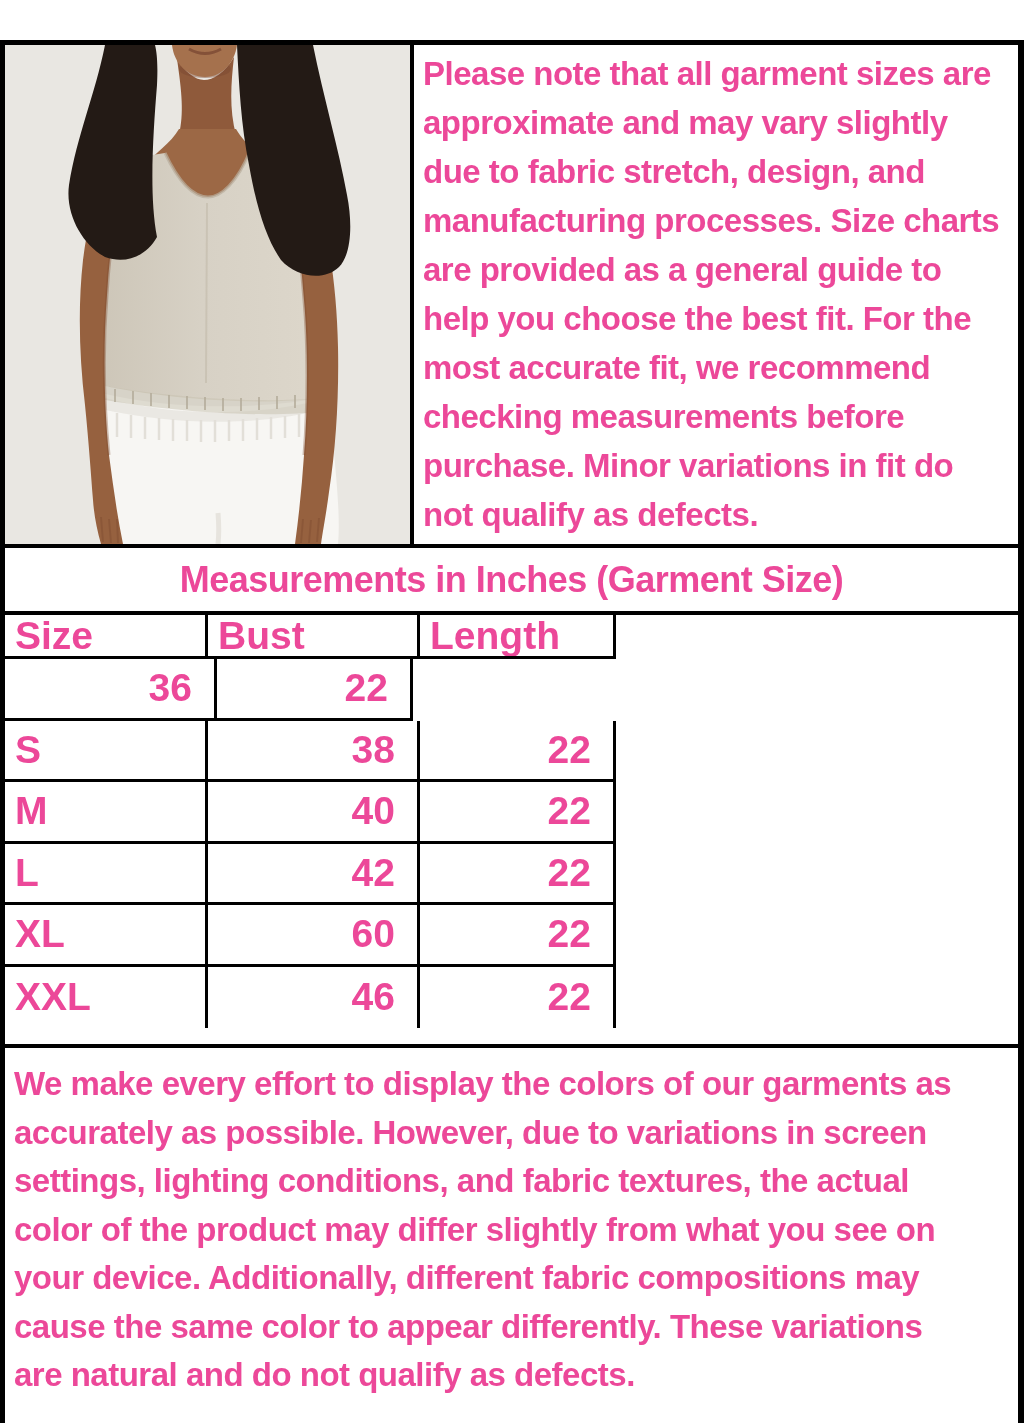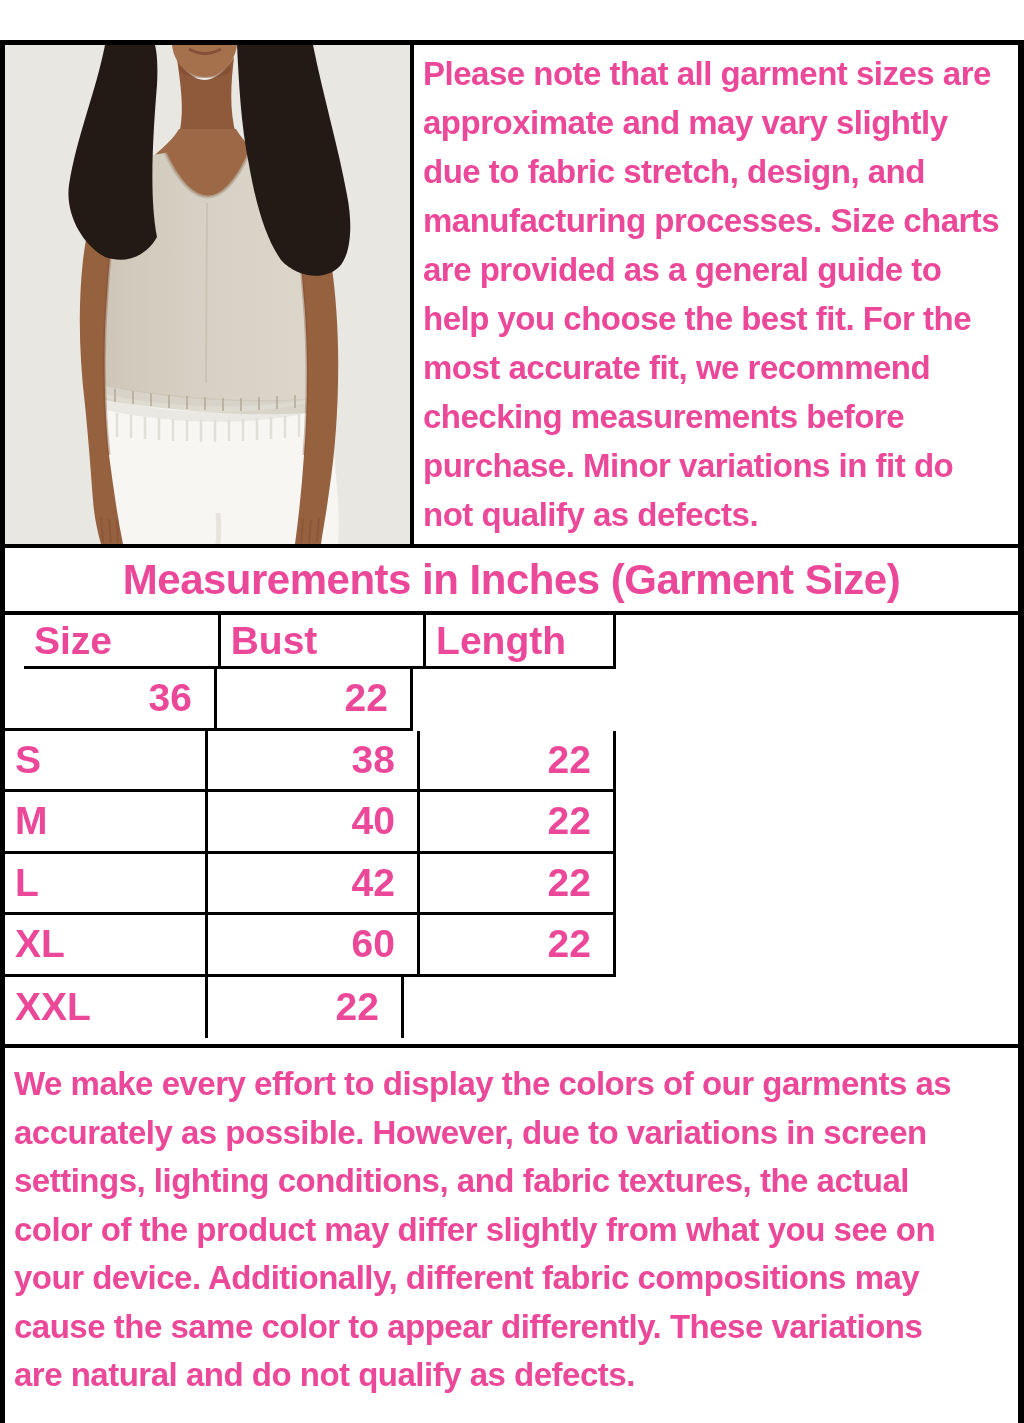--- a/index.html
+++ b/index.html
@@ -28,28 +28,28 @@
     line-height: 49px;
     letter-spacing: -0.5px;
     white-space: pre-line;
     overflow: hidden;
   }
   
   .title-row {
     height: 67px;
     border-bottom: 4px solid #000;
     display: flex; align-items: center; justify-content: center;
-    font-size: 42px;
+    font-size: 36px;
     letter-spacing: -0.5px;
   }
   
   .table-wrap { display: flex; height: 433px; border-bottom: 4px solid #000; }
   .tcols { width: 611px; }
   .thead-row, .trow { display: flex; }
-  .thead-row { height: 54px; padding-left: 19px; }
+  .thead-row { height: 44px; }
   .trow { height: 61.5px; }
   .c {
     border-right: 3px solid #000;
     border-bottom: 3px solid #000;
     display: flex; align-items: center;
     font-size: 39px;
     overflow: hidden;
   }
   .c1 { width: 203px; justify-content: flex-start; padding-left: 10px; }
   .c2 { width: 212px; }
@@ -206,20 +206,21 @@
         <div class="c c2">42</div>
         <div class="c c3">22</div>
       </div>
       <div class="trow">
         <div class="c c1">XL</div>
         <div class="c c2">60</div>
         <div class="c c3">22</div>
       </div>
       <div class="trow">
         <div class="c c1">XXL</div>
+        <div class="c c2">46</div>
         <div class="c c3">22</div>
       </div>
     </div>
     <div class="tright"></div>
   </div>
 
   <div class="bottom-note">We make every effort to display the colors of our garments as
 accurately as possible. However, due to variations in screen
 settings, lighting conditions, and fabric textures, the actual
 color of the product may differ slightly from what you see on

